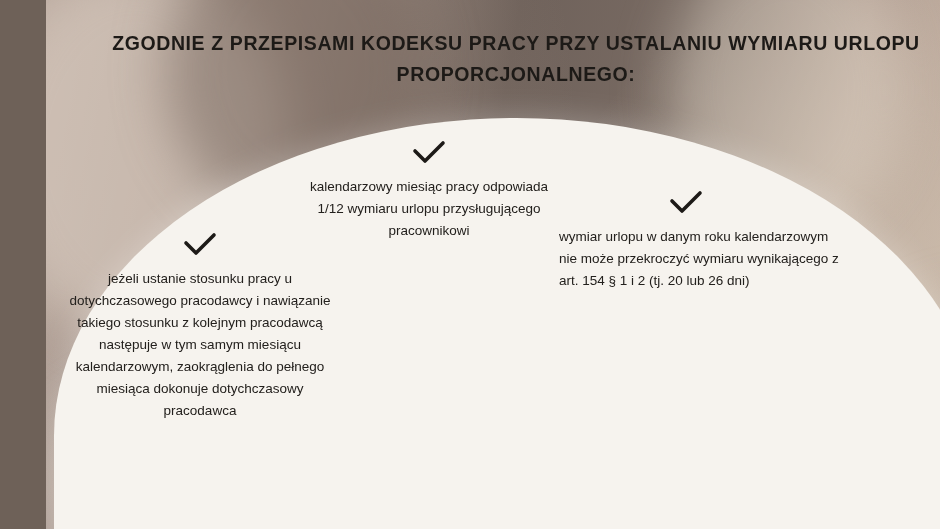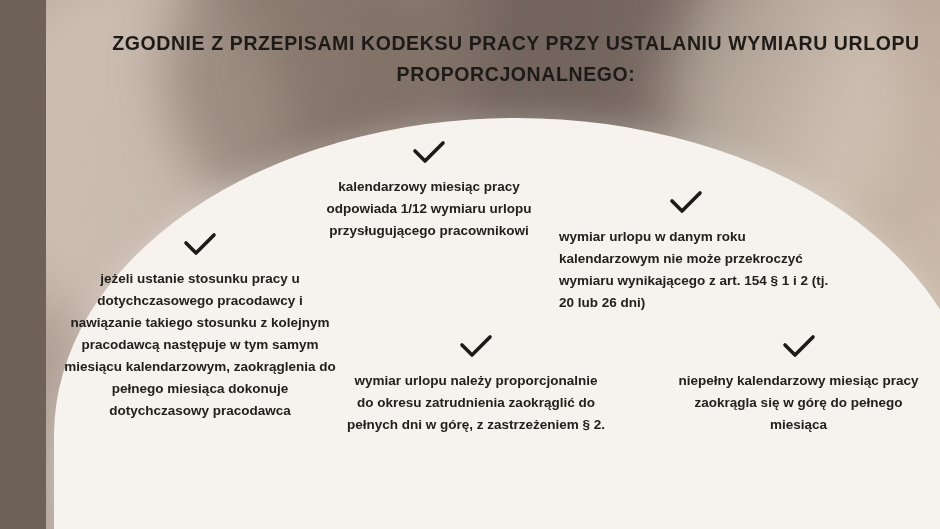--- a/index.html
+++ b/index.html
@@ -66,21 +66,20 @@
     line-height: 31px;
     z-index: 5;
   }
 
   .item {
     position: absolute;
     z-index: 6;
     color: #23201d;
     font-size: 13.5px;
     line-height: 22px;
-    font-weight: bold;
   }
   .check {
     width: 100%;
     display: block;
     text-align: center;
     margin-bottom: 10px;
     line-height: 0;
   }
   .check svg { display: inline-block; }
   .item-text { display: block; }
@@ -131,31 +130,15 @@
 
   <div class="item item-3">
     <span class="check">
       <svg width="34" height="26" viewBox="0 0 34 26" aria-hidden="true">
         <path d="M3 11 L13 21 L31 3" fill="none" stroke="#1d1a17" stroke-width="3.6" stroke-linecap="round" stroke-linejoin="round"></path>
       </svg>
     </span>
     <span class="item-text">wymiar urlopu w danym roku kalendarzowym nie może przekroczyć wymiaru wynikającego z art. 154 § 1 i 2 (tj. 20 lub 26 dni)</span>
   </div>
 
-  <div class="item item-4">
-    <span class="check">
-      <svg width="34" height="26" viewBox="0 0 34 26" aria-hidden="true">
-        <path d="M3 11 L13 21 L31 3" fill="none" stroke="#1d1a17" stroke-width="3.6" stroke-linecap="round" stroke-linejoin="round"></path>
-      </svg>
-    </span>
-    <span class="item-text">wymiar urlopu należy proporcjonalnie do okresu zatrudnienia zaokrąglić do pełnych dni w górę, z zastrzeżeniem § 2.</span>
-  </div>
 
-  <div class="item item-5">
-    <span class="check">
-      <svg width="34" height="26" viewBox="0 0 34 26" aria-hidden="true">
-        <path d="M3 11 L13 21 L31 3" fill="none" stroke="#1d1a17" stroke-width="3.6" stroke-linecap="round" stroke-linejoin="round"></path>
-      </svg>
-    </span>
-    <span class="item-text">niepełny kalendarzowy miesiąc pracy zaokrągla się w górę do pełnego miesiąca</span>
-  </div>
 
 </div>
 
 </body></html>

